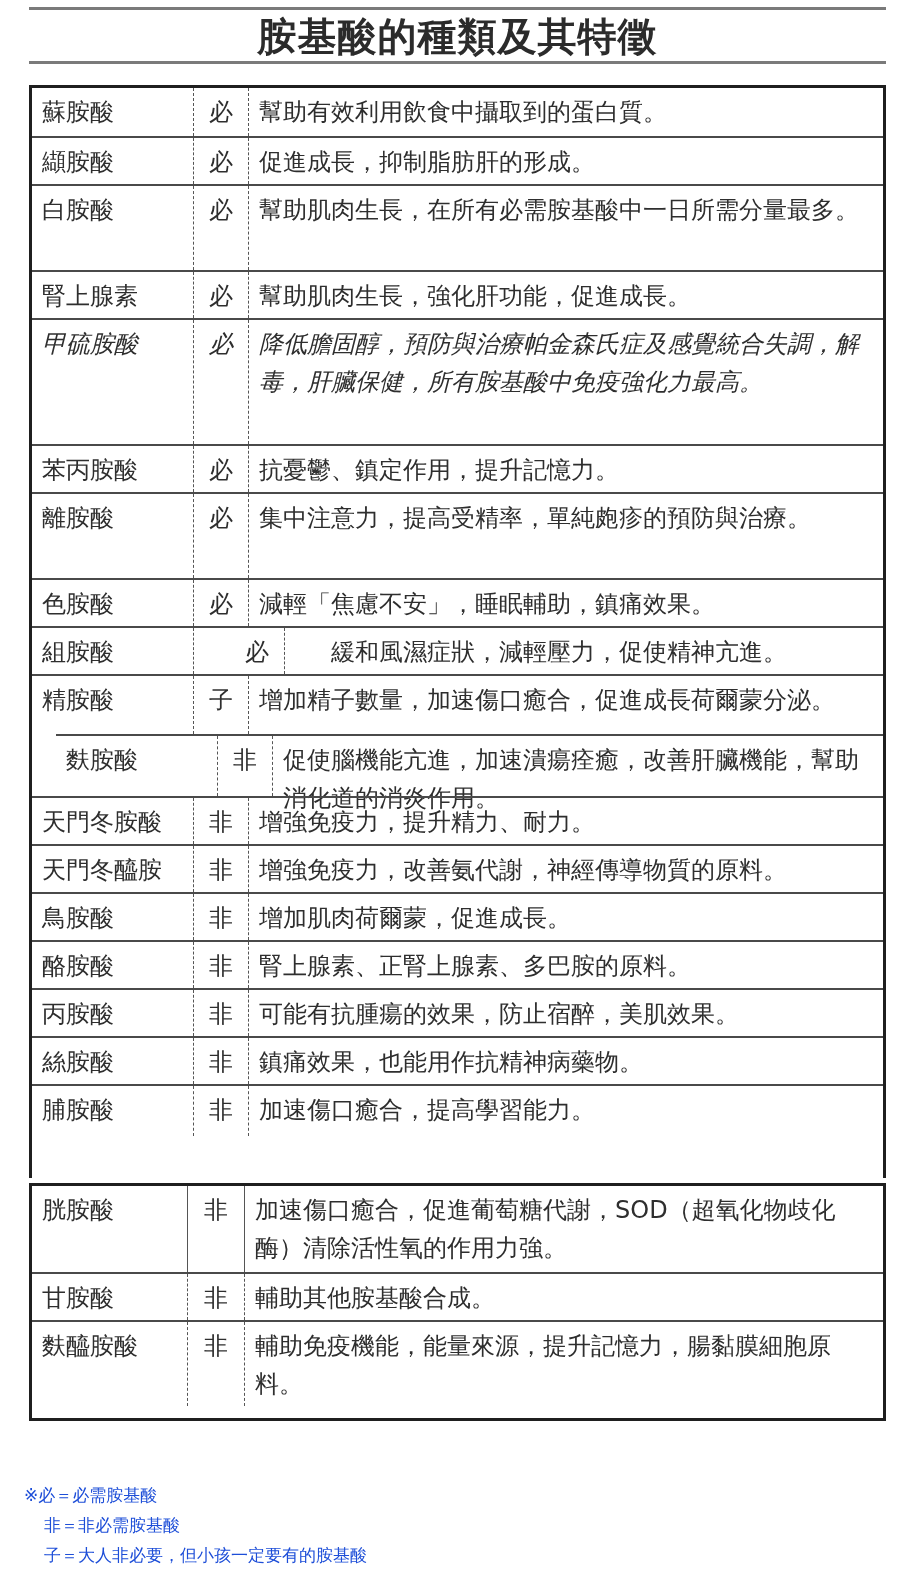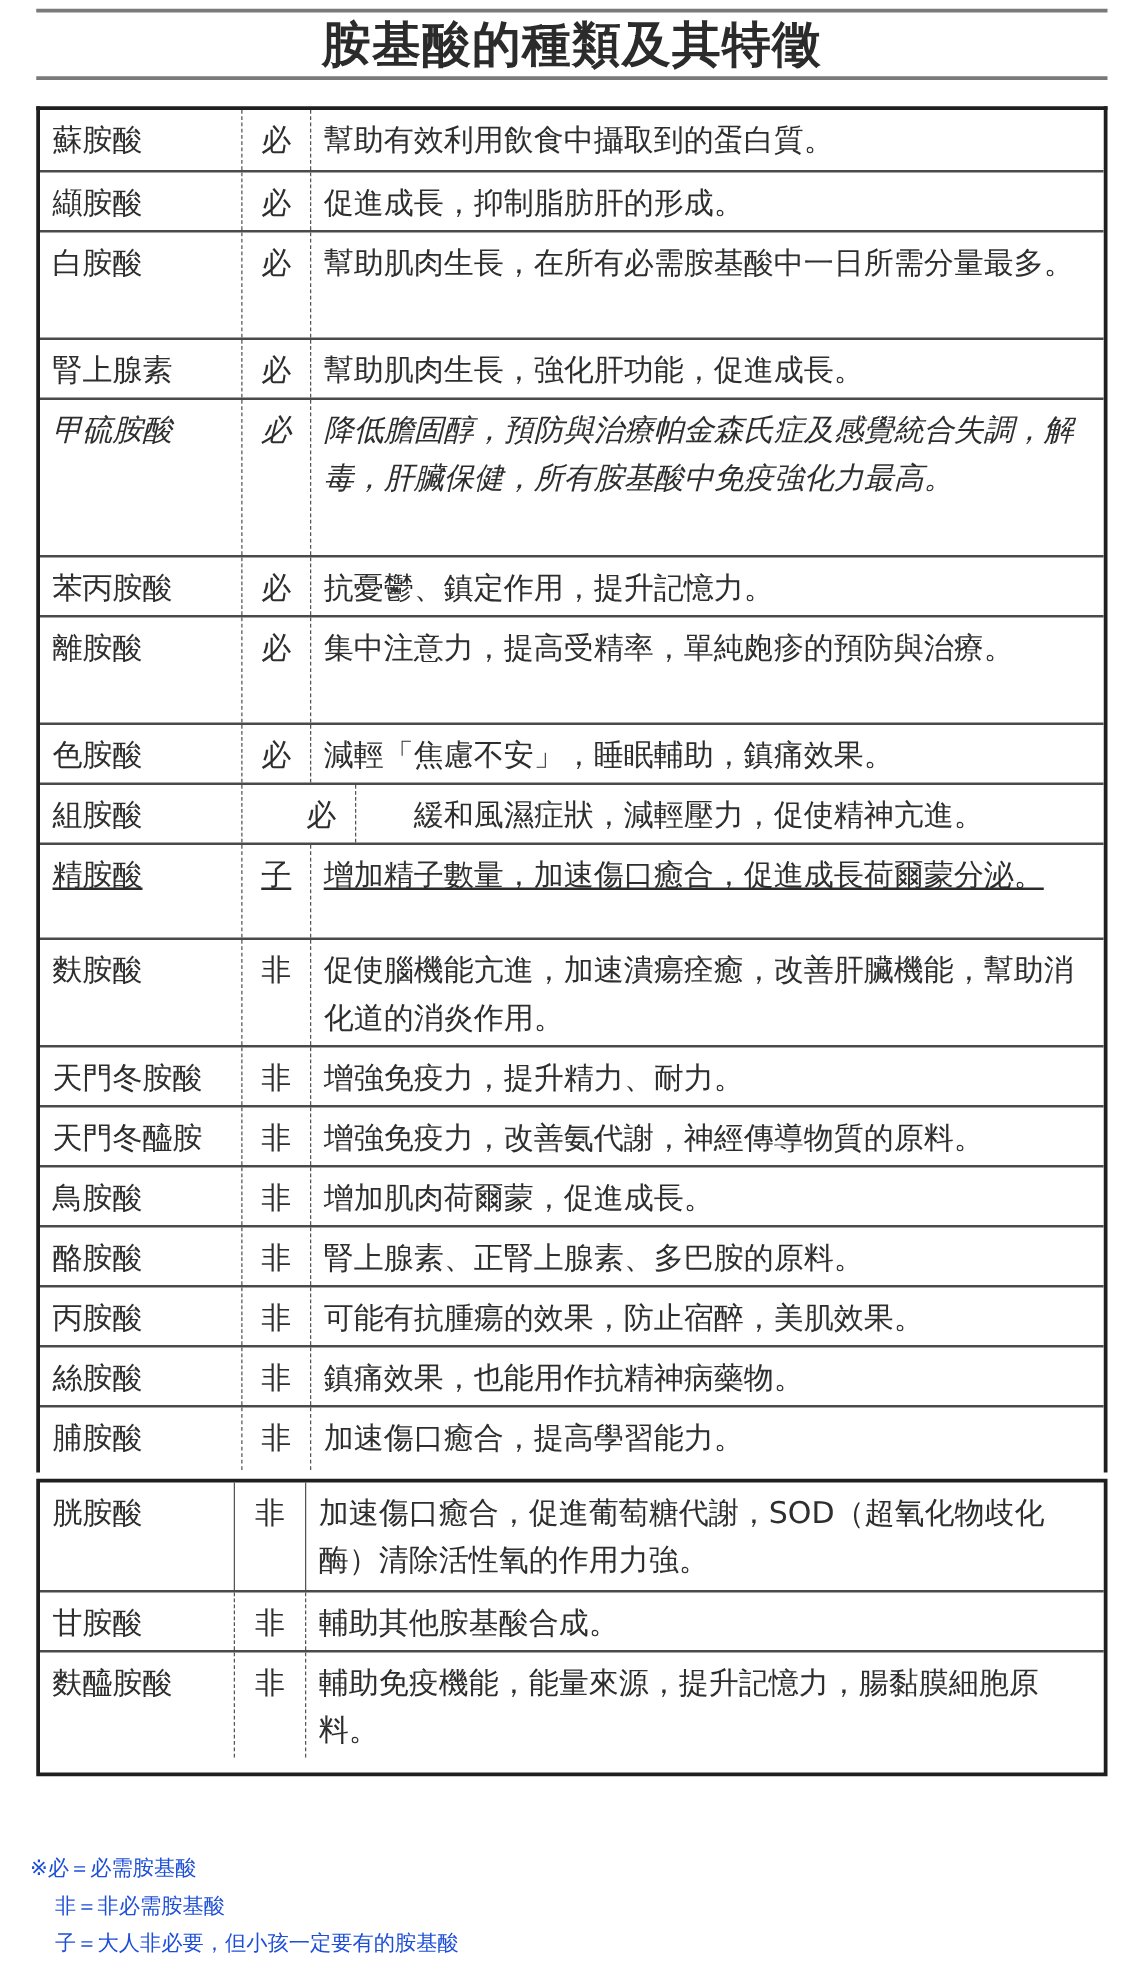--- a/index.html
+++ b/index.html
@@ -131,26 +131,26 @@
     <div class="row" style="height: 48px;">
       <div class="cell c-name">色胺酸</div>
       <div class="cell c-type">必</div>
       <div class="cell c-desc">減輕「焦慮不安」，睡眠輔助，鎮痛效果。</div>
     </div>
     <div class="row" style="height: 48px; gap: 36px;">
       <div class="cell c-name">組胺酸</div>
       <div class="cell c-type">必</div>
       <div class="cell c-desc">緩和風濕症狀，減輕壓力，促使精神亢進。</div>
     </div>
-    <div class="row" style="height: 76px; text-decoration: underline;">
+    <div class="row" style="height: 60px;">
       <div class="cell c-name">精胺酸</div>
       <div class="cell c-type">子</div>
       <div class="cell c-desc">增加精子數量，加速傷口癒合，促進成長荷爾蒙分泌。</div>
     </div>
-    <div class="row" style="height: 86px;">
+    <div class="row" style="height: 62px; margin-left: 24px;">
       <div class="cell c-name">麩胺酸</div>
       <div class="cell c-type">非</div>
       <div class="cell c-desc">促使腦機能亢進，加速潰瘍痊癒，改善肝臟機能，幫助消化道的消炎作用。</div>
     </div>
     <div class="row" style="height: 48px;">
       <div class="cell c-name">天門冬胺酸</div>
       <div class="cell c-type">非</div>
       <div class="cell c-desc">增強免疫力，提升精力、耐力。</div>
     </div>
     <div class="row" style="height: 48px;">

